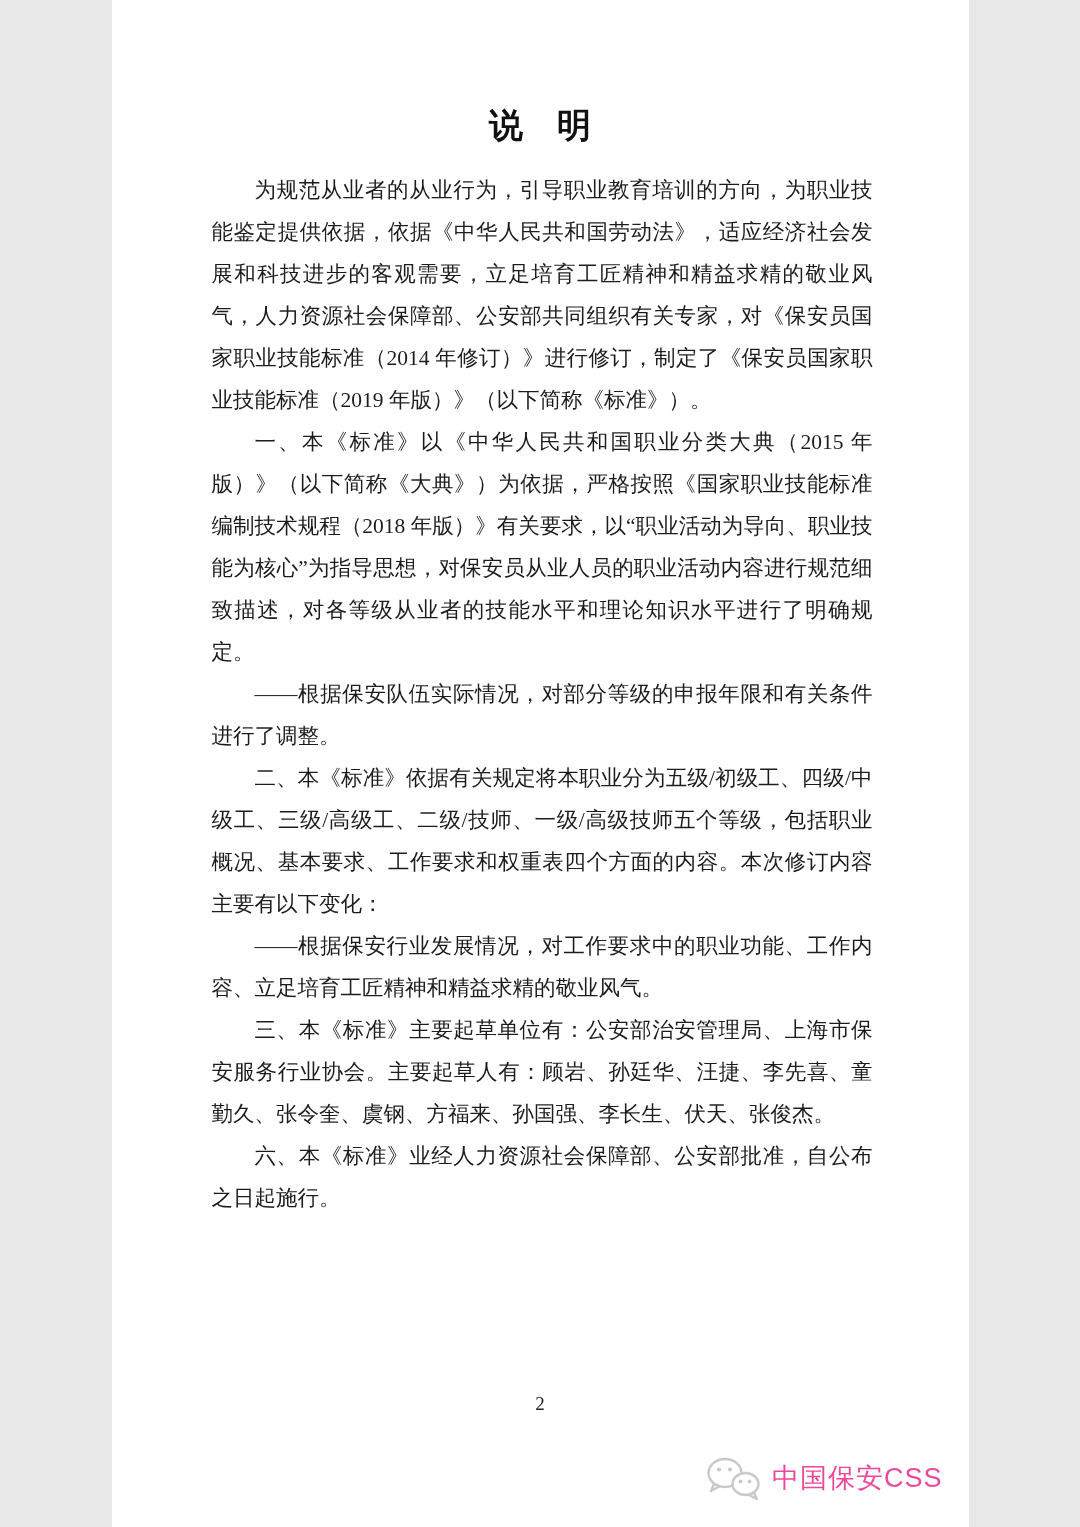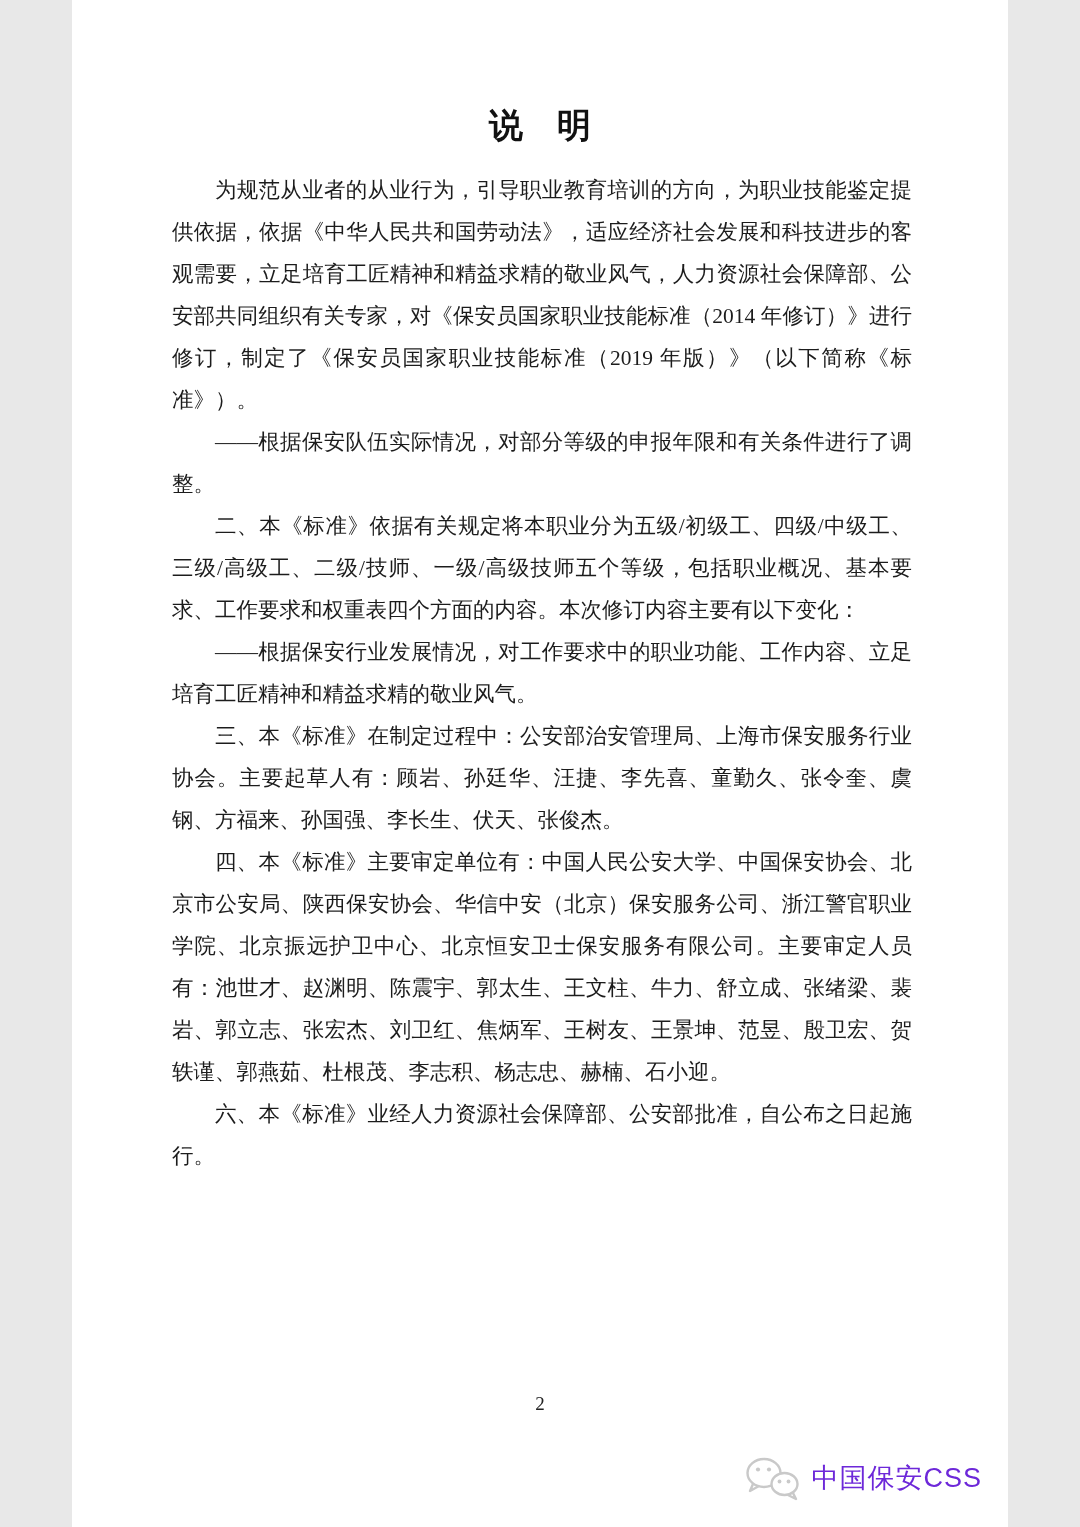--- a/index.html
+++ b/index.html
@@ -1,18 +1,18 @@
 <!DOCTYPE html>
 <html><head>
 <meta charset="utf-8">
 <style>
   html, body { margin: 0; padding: 0; background: #e8e8e8; }
   .page {
     position: relative;
-    width: 936px;
+    width: 857px;
     height: 1527px;
     margin: 0 auto;
     background: #ffffff;
     font-family: "Liberation Serif", "DejaVu Serif", serif;
     color: #1c1c1c;
     overflow: hidden;
   }
   .doc-title {
     padding-top: 106px;
     text-align: center;
@@ -42,43 +42,43 @@
     font-size: 19px;
     color: #222222;
   }
   .watermark {
     position: absolute;
     right: 26px;
     bottom: 26px;
     display: flex;
     align-items: center;
     gap: 10px;
-    color: #6d28d9;
+    color: #ec4899;
     text-shadow: 1px 1px 0 #ffffff;
     font-family: "Liberation Sans", "DejaVu Sans", sans-serif;
     font-size: 27px;
     letter-spacing: 1px;
     user-select: none;
   }
   .watermark svg { display: block; }
 </style>
 </head>
 <body>
 
 <div class="page">
 
   <div class="doc-title">说　明</div>
 
   <div class="doc-body">
     <p>为规范从业者的从业行为，引导职业教育培训的方向，为职业技能鉴定提供依据，依据《中华人民共和国劳动法》，适应经济社会发展和科技进步的客观需要，立足培育工匠精神和精益求精的敬业风气，人力资源社会保障部、公安部共同组织有关专家，对《保安员国家职业技能标准（2014 年修订）》进行修订，制定了《保安员国家职业技能标准（2019 年版）》（以下简称《标准》）。</p>
+    <p>一、本《标准》以《中华人民共和国职业分类大典（2015 年版）》（以下简称《大典》）为依据，严格按照《国家职业技能标准编制技术规程（2018 年版）》有关要求，以“职业活动为导向、职业技能为核心”为指导思想，对保安员从业人员的职业活动内容进行规范细致描述，对各等级从业者的技能水平和理论知识水平进行了明确规定。</p>
     <p>——根据保安队伍实际情况，对部分等级的申报年限和有关条件进行了调整。</p>
     <p>二、本《标准》依据有关规定将本职业分为五级/初级工、四级/中级工、三级/高级工、二级/技师、一级/高级技师五个等级，包括职业概况、基本要求、工作要求和权重表四个方面的内容。本次修订内容主要有以下变化：</p>
     <p>——根据保安行业发展情况，对工作要求中的职业功能、工作内容、立足培育工匠精神和精益求精的敬业风气。</p>
-    <p>三、本《标准》在制定过程中：公安部治安管理局、上海市保安服务行业协会。主要起草人有：顾岩、孙廷华、汪捷、李先喜、童勤久、张令奎、虞钢、方福来、孙国强、李长生、伏天、张俊杰。</p>
-    <p>四、本《标准》主要审定单位有：中国人民公安大学、中国保安协会、北京市公安局、陕西保安协会、华信中安（北京）保安服务公司、浙江警官职业学院、北京振远护卫中心、北京恒安卫士保安服务有限公司。主要审定人员有：池世才、赵渊明、陈震宇、郭太生、王文柱、牛力、舒立成、张绪梁、裴岩、郭立志、张宏杰、刘卫红、焦炳军、王树友、王景坤、范昱、殷卫宏、贺轶谨、郭燕茹、杜根茂、李志积、杨志忠、赫楠、石小迎。</p>
+    <p>三、本《标准》主要起草单位有：公安部治安管理局、上海市保安服务行业协会。主要起草人有：顾岩、孙廷华、汪捷、李先喜、童勤久、张令奎、虞钢、方福来、孙国强、李长生、伏天、张俊杰。</p>
     <p>六、本《标准》业经人力资源社会保障部、公安部批准，自公布之日起施行。</p>
   </div>
 
   <div class="page-number">2</div>
 
   <div class="watermark">
     <span>
       <svg width="58" height="46" viewBox="0 0 58 46" fill="none" xmlns="http://www.w3.org/2000/svg">
 
         <ellipse cx="21" cy="18" rx="16.5" ry="14" stroke="#c9c9c9" stroke-width="2.4" fill="none"></ellipse>

